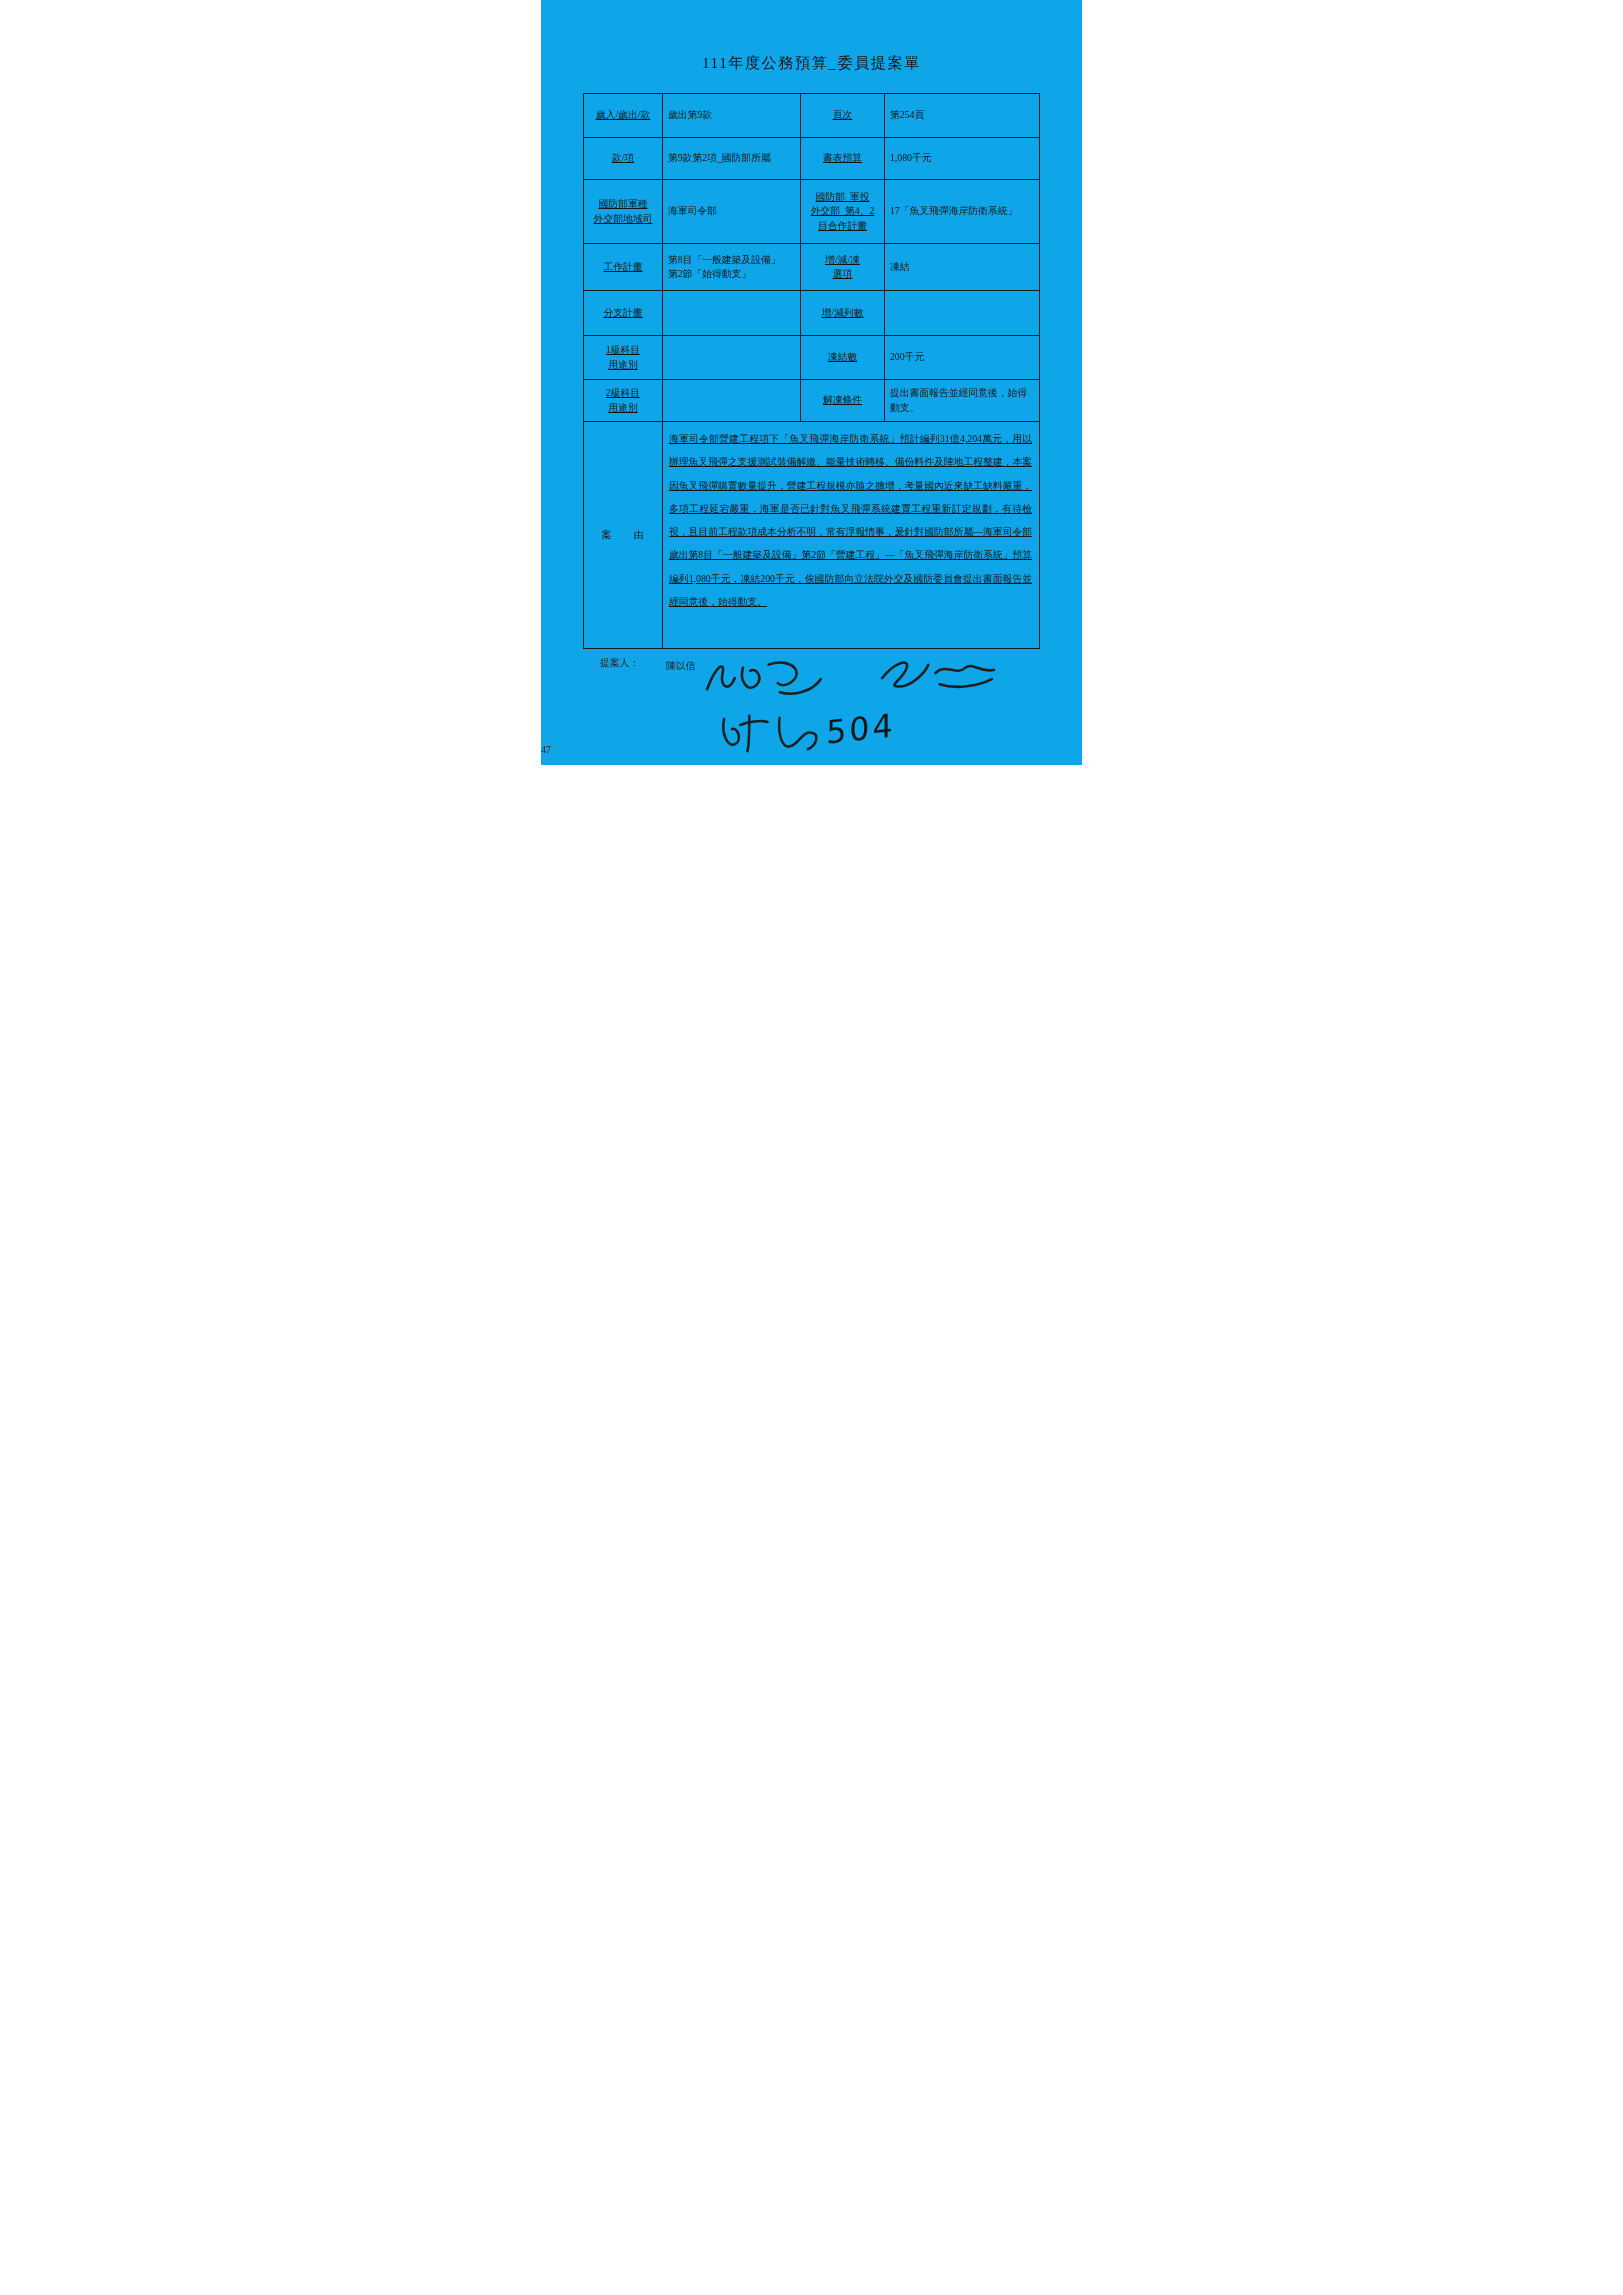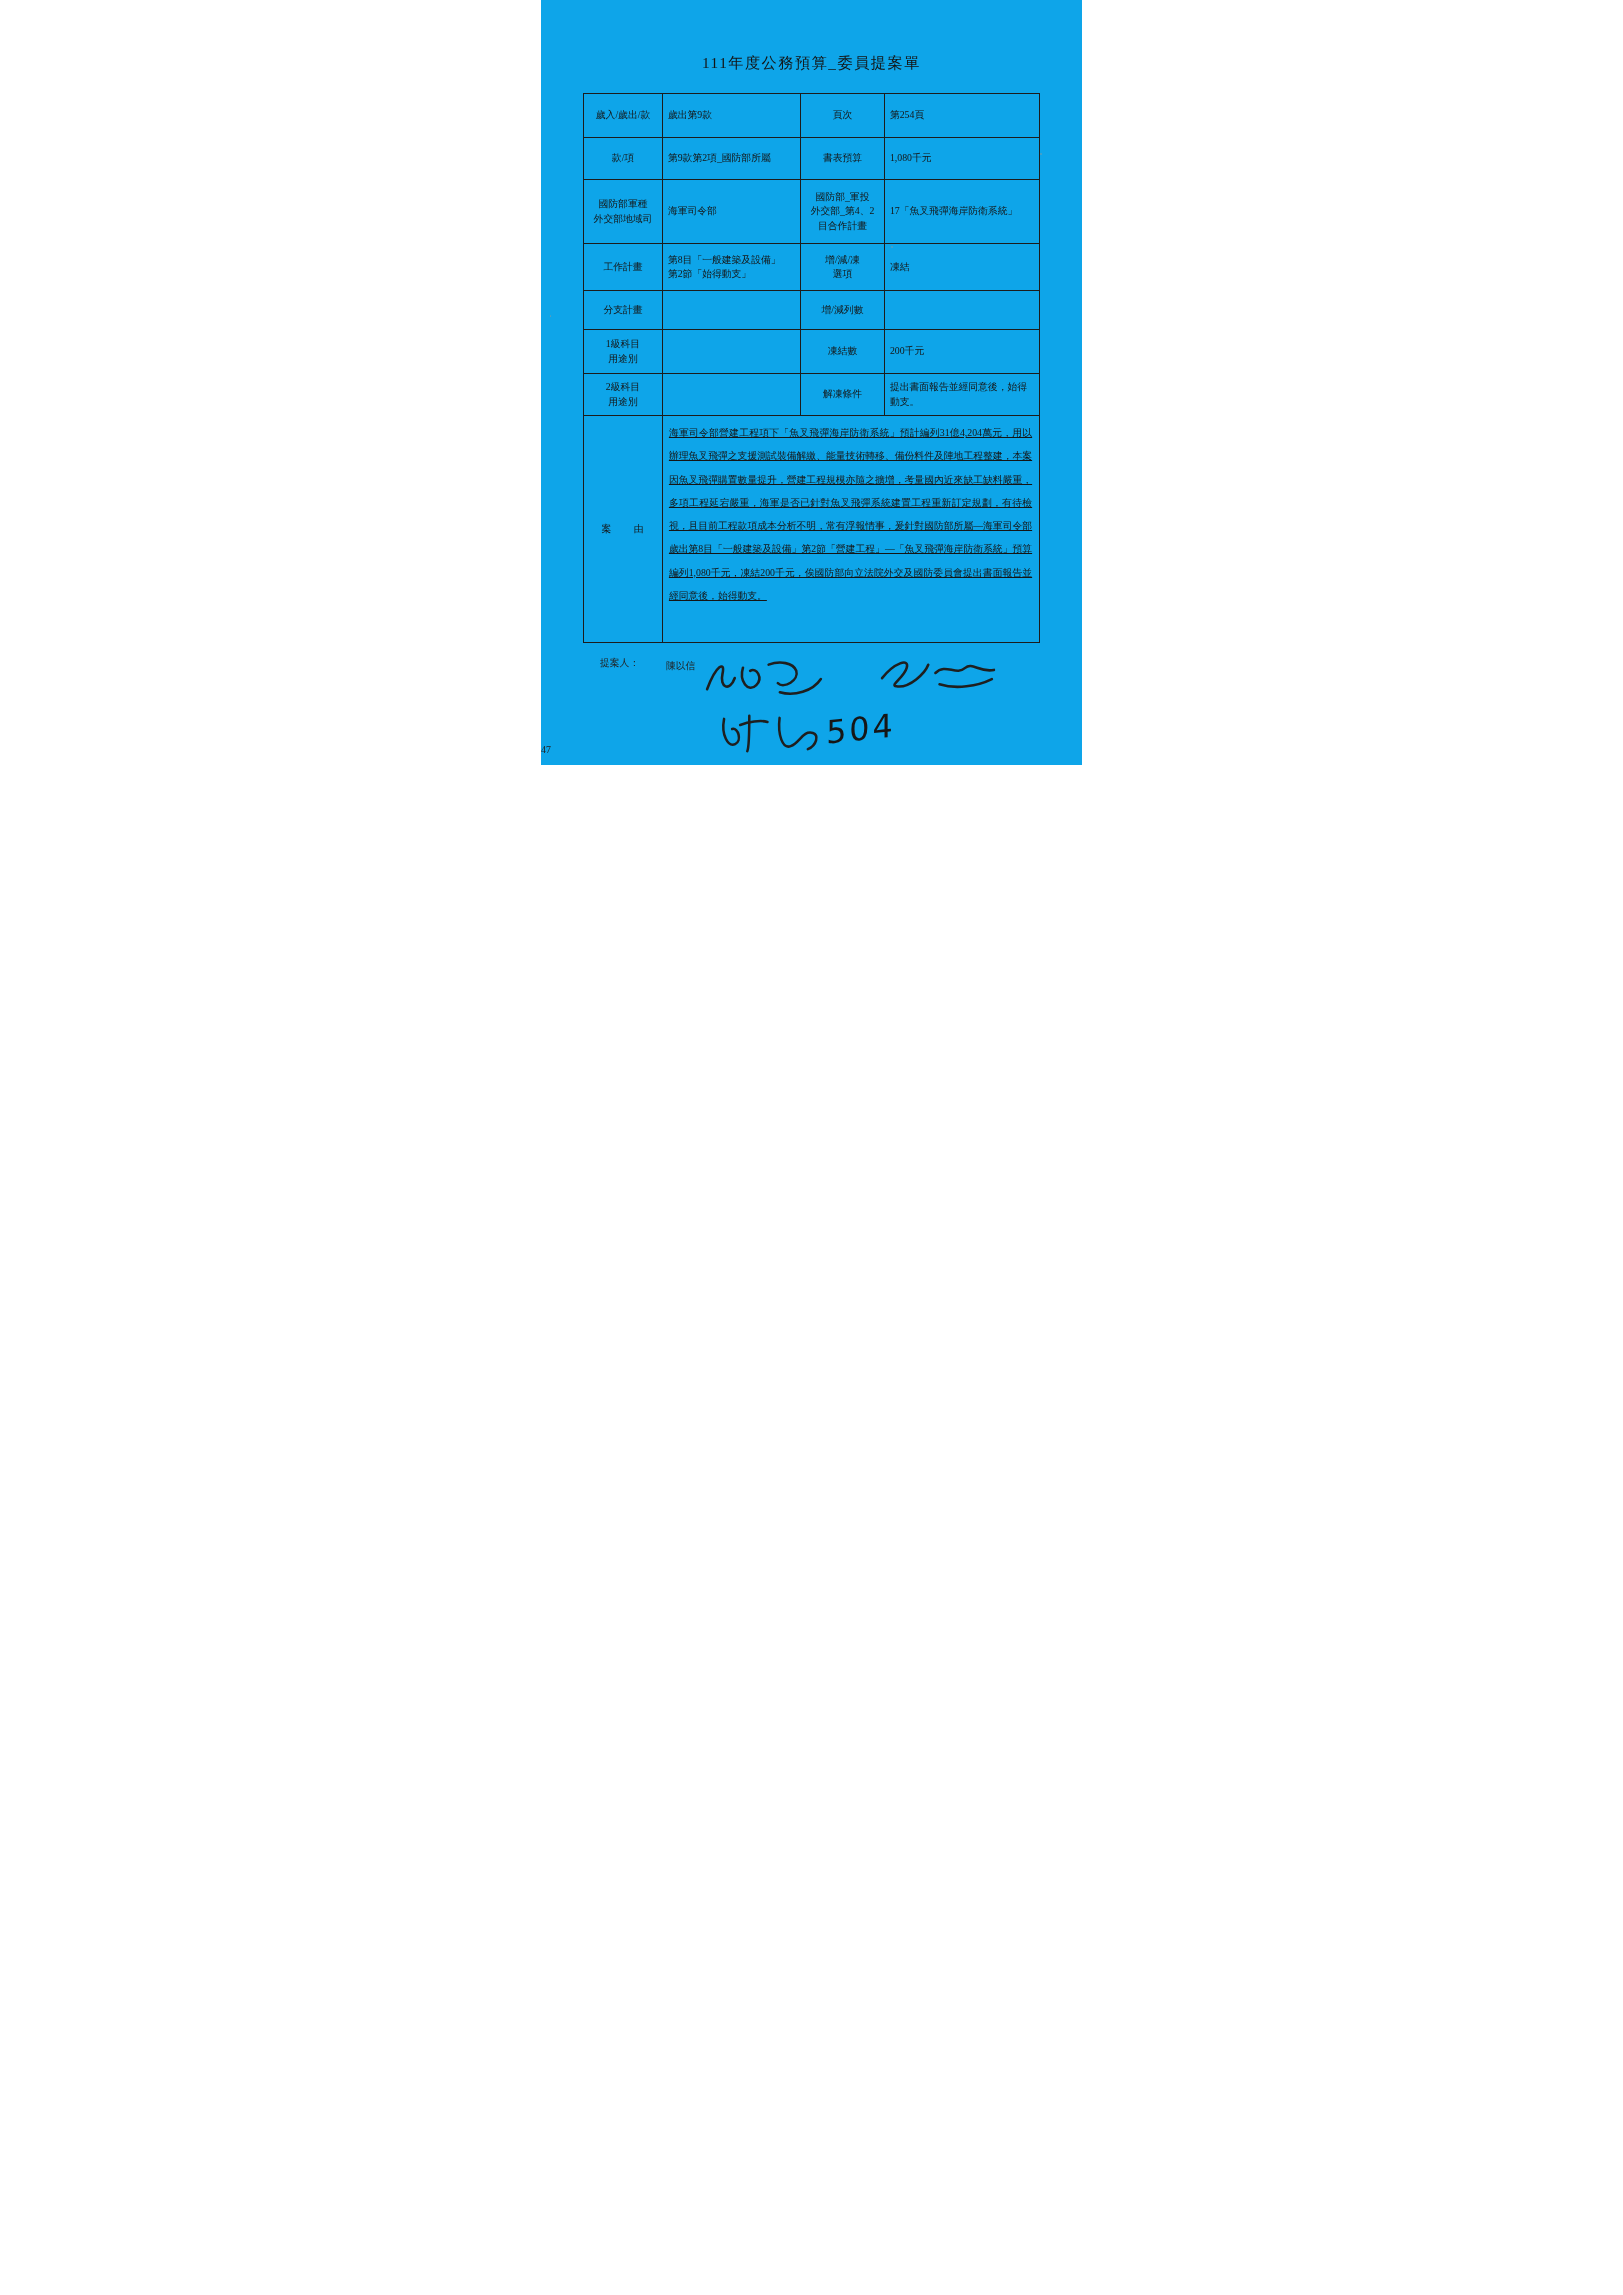--- a/index.html
+++ b/index.html
@@ -38,20 +38,21 @@
     border: 1px solid #1c1c1c;
     font-size: 9.8px;
     color: #151515;
     white-space: pre-line;
   }
   td.lbl {
     text-align: center;
     vertical-align: middle;
     padding: 2px 2.9px;
     line-height: 1.45;
+    text-decoration: underline;
   }
   td.val {
     text-align: left;
     vertical-align: middle;
     padding: 2.9px 4.9px;
     line-height: 1.45;
   }
   td.case-label {
     text-align: center;
     vertical-align: middle;
@@ -153,21 +154,21 @@
         <td class="val">17「魚叉飛彈海岸防衛系統」</td>
       </tr>
       <tr style="height:47px">
         <td class="lbl">工作計畫</td>
         <td class="val">第8目「一般建築及設備」
 第2節「始得動支」</td>
         <td class="lbl">增/減/凍
 選項</td>
         <td class="val">凍結</td>
       </tr>
-      <tr style="height:39px">
+      <tr style="height:45px">
         <td class="lbl">分支計畫</td>
         <td class="val"></td>
         <td class="lbl">增/減列數</td>
         <td class="val"></td>
       </tr>
       <tr style="height:44px">
         <td class="lbl">1級科目
 用途別</td>
         <td class="val"></td>
         <td class="lbl">凍結數</td>

